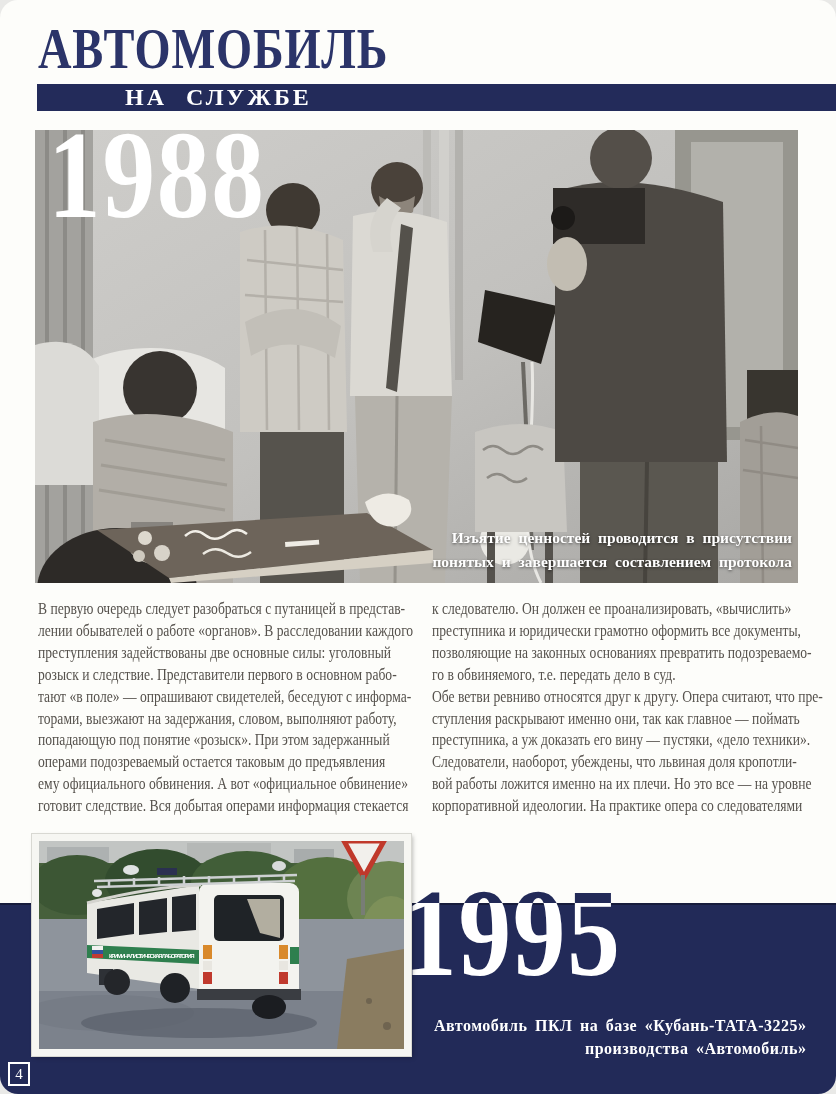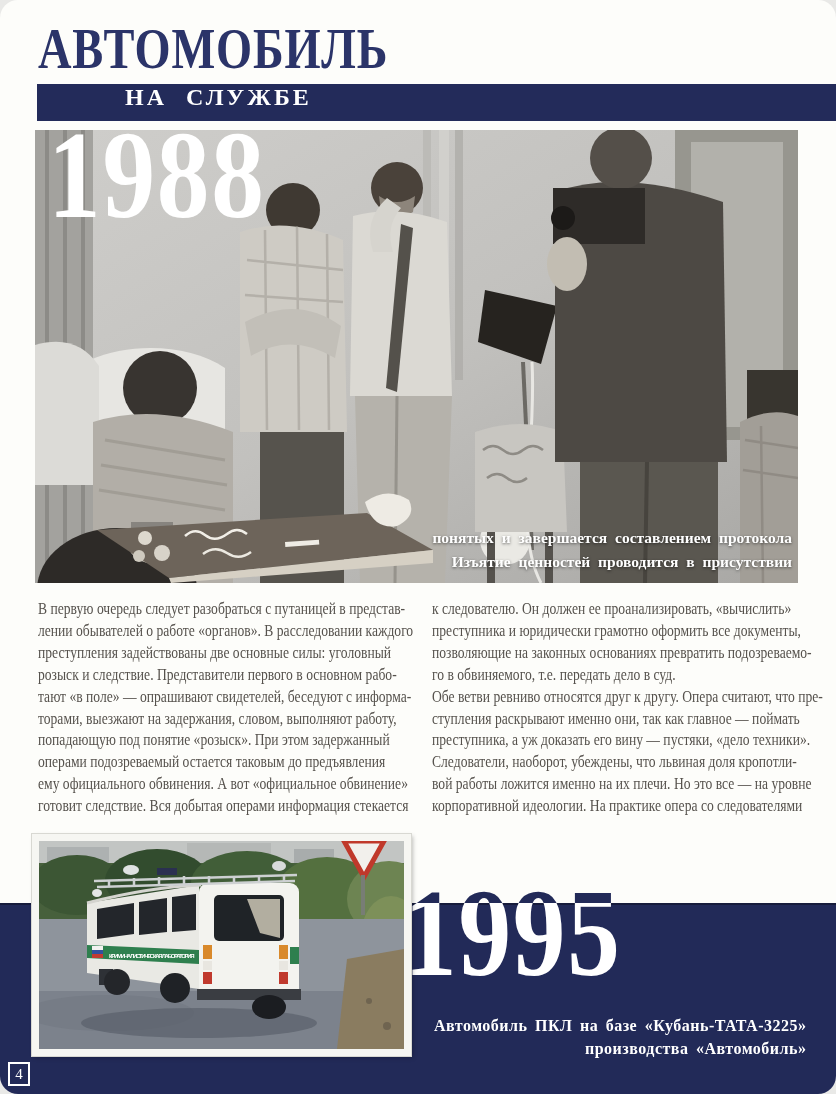--- a/index.html
+++ b/index.html
@@ -11,21 +11,21 @@
   }
 
   
   .page-title {
     position:absolute; left:38px; top:20px;
     font-size:58px; line-height:1; font-weight:bold; color:#2b3469;
     letter-spacing:1px; white-space:nowrap;
     transform:scaleX(0.80); transform-origin:left top;
   }
   .subtitle-bar {
-    position:absolute; left:37px; top:84px; right:0; height:37px;
+    position:absolute; left:37px; top:84px; right:0; height:27px;
     background:#232b5a;
   }
   .subtitle-text {
     position:absolute; left:88px; top:1px;
     color:#ffffff; font-weight:bold; font-size:24px; line-height:25px;
     letter-spacing:3px; word-spacing:10px; white-space:nowrap;
   }
 
   
   .photo-1988 {
@@ -203,22 +203,22 @@
         <path d="M168,424 q12,-9 24,-1 q12,8 24,-1" stroke="#ece9e1" stroke-width="2.5" fill="none"></path>
         <circle cx="110" cy="408" r="7" fill="#ddd8ce"></circle>
         <circle cx="127" cy="423" r="8" fill="#d8d3c9"></circle>
         <circle cx="104" cy="426" r="6" fill="#cfcabf"></circle>
         <rect x="250" y="412" width="34" height="5" fill="#efece5" transform="rotate(-4 250 412)"></rect>
         <path d="M330,372 Q352,356 374,370 Q382,386 362,396 Q338,400 330,372 Z" fill="#eeebe4"></path>
       </g>
     </svg>
     <div class="year-1988">1988</div>
     <div class="photo-caption-1988">
+        <div>Изъятие ценностей проводится в присутствии</div>
         <div>понятых и завершается составлением протокола</div>
-        <div>Изъятие ценностей проводится в присутствии</div>
       </div>
   </div>
 
   <div class="text-col col-left">
       <div>В первую очередь следует разобраться с путаницей в представ-</div>
       <div>лении обывателей о работе «органов». В расследовании каждого</div>
       <div>преступления задействованы две основные силы: уголовный</div>
       <div>розыск и следствие. Представители первого в основном рабо-</div>
       <div>тают «в поле» — опрашивают свидетелей, беседуют с информа-</div>
       <div>торами, выезжают на задержания, словом, выполняют работу,</div>

